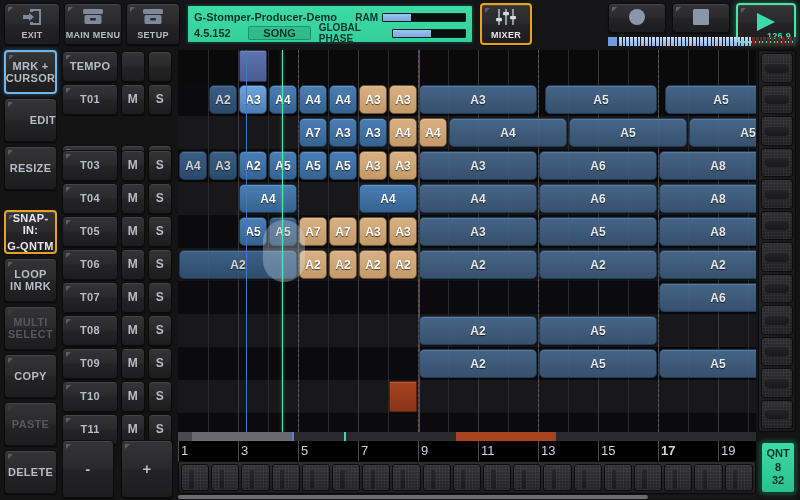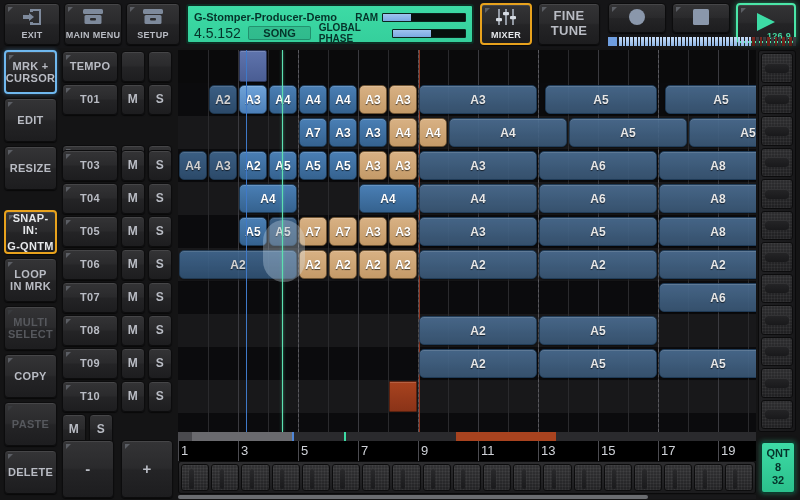--- a/index.html
+++ b/index.html
@@ -48,21 +48,21 @@
 
   #display {
     position:absolute; left:186px; top:4px; width:288px; height:40px;
     background:linear-gradient(180deg,#3ddba5 0%,#35cf9c 100%);
     border:2px solid #0d2e24; border-radius:3px;
     padding:3px 6px;
     color:#05332a;
   }
   #display .line { display:flex; align-items:center; height:16px; }
   #disp-title { font-size:11px; font-weight:bold; flex:1; }
-  #disp-ver { font-size:14px; font-weight:normal; width:62px; }
+  #disp-ver { font-size:11px; font-weight:bold; width:62px; }
   #disp-song {
     background:rgba(0,0,0,0.10); border:1px solid rgba(6,60,48,0.35); border-radius:2px;
     font-size:11px; font-weight:bold; padding:0 14px; height:14px; line-height:13px;
     margin-right:8px;
   }
   .lbl-small { font-size:10px; font-weight:bold; margin-right:4px; }
   .meter { height:9px; background:#07100d; border:1px solid #0c241d; border-radius:1px; overflow:hidden; }
   .meter > i { display:block; height:100%; background:linear-gradient(180deg,#9ec3ef,#7ba9e2); }
 
   #mixer-btn { position:absolute; left:480px; top:3px; width:52px; height:42px; flex-direction:column; }
@@ -253,25 +253,20 @@
               <line x1="19" y1="1" x2="19" y2="17"></line>
           </g>
           <rect x="2" y="10" width="6" height="3.2" rx="1" fill="#d6dbe3"></rect>
           <rect x="9" y="4" width="6" height="3.2" rx="1" fill="#d6dbe3"></rect>
           <rect x="16" y="8" width="6" height="3.2" rx="1" fill="#d6dbe3"></rect>
         </svg>
       </span>
       <span class="tb-label">MIXER</span>
     </div>
 
-    <div class="btn" id="finetune-btn">
-      <span class="corner"></span>
-      <span>FINE</span>
-      <span>TUNE</span>
-    </div>
 
     <div class="btn" id="rec-btn">
       <span class="corner"></span>
       <span>
         <svg width="20" height="20" viewBox="0 0 20 20">
             <circle cx="10" cy="10" r="8" fill="#8a97ab"></circle>
           </svg>
       </span>
     </div>
 
@@ -349,21 +344,21 @@
     </div>
   </div>
 
   <div id="sidebar">
     <div id="mode-tag">MODE</div>
   <div class="btn sb sel-blue" style="top: 0px; height: 44px;">
         <span class="corner"></span>
         <span>MRK +</span>
         <span>CURSOR</span>
       </div>
-      <div class="btn sb" style="top: 48px; height: 44px;">
+      <div class="btn sb" style="top: 48px; height: 44px; align-items: flex-end;">
         <span class="corner"></span>
         <span>EDIT</span>
       </div>
       <div class="btn sb" style="top: 96px; height: 44px;">
         <span class="corner"></span>
         <span>RESIZE</span>
       </div>
       <div class="btn sb sel-orange" style="top: 160px; height: 44px; justify-content: space-between;">
         <span class="corner"></span>
         <span>SNAP-IN:</span>
@@ -476,20 +471,24 @@
       </div>
       <div class="throw" style="top: 331px;">
         <div class="btn tname">
           <span class="corner"></span>
           <span>T10</span>
         </div>
         <div class="btn tms">M</div>
         <div class="btn tms">S</div>
       </div>
       <div class="throw" style="top: 364px;">
+        <div class="btn tname">
+          <span class="corner"></span>
+          <span>T11</span>
+        </div>
         <div class="btn tms">M</div>
         <div class="btn tms">S</div>
       </div>
       <div class="btn" id="minus-btn" style="left: 0px; top: 390px;">
         <span class="corner"></span>
         <span>-</span>
       </div>
       <div class="btn" id="plus-btn" style="left: 59px; top: 390px;">
         <span class="corner"></span>
         <span>+</span>
@@ -749,21 +748,21 @@
       <div class="num" style="left: 180px;">7</div>
       <div class="tick" style="left: 240px;"></div>
       <div class="num" style="left: 240px;">9</div>
       <div class="tick" style="left: 300px;"></div>
       <div class="num" style="left: 300px;">11</div>
       <div class="tick" style="left: 360px;"></div>
       <div class="num" style="left: 360px;">13</div>
       <div class="tick" style="left: 420px;"></div>
       <div class="num" style="left: 420px;">15</div>
       <div class="tick" style="left: 480px;"></div>
-      <div class="num" style="left: 480px;">17</div>
+      <div class="num" style="left: 480px; font-weight: bold;">17</div>
       <div class="tick" style="left: 540px;"></div>
       <div class="num" style="left: 540px;">19</div>
     </div>
 
   <div id="padstrip">
       <div class="pad"></div>
       <div class="pad"></div>
       <div class="pad"></div>
       <div class="pad"></div>
       <div class="pad"></div>

